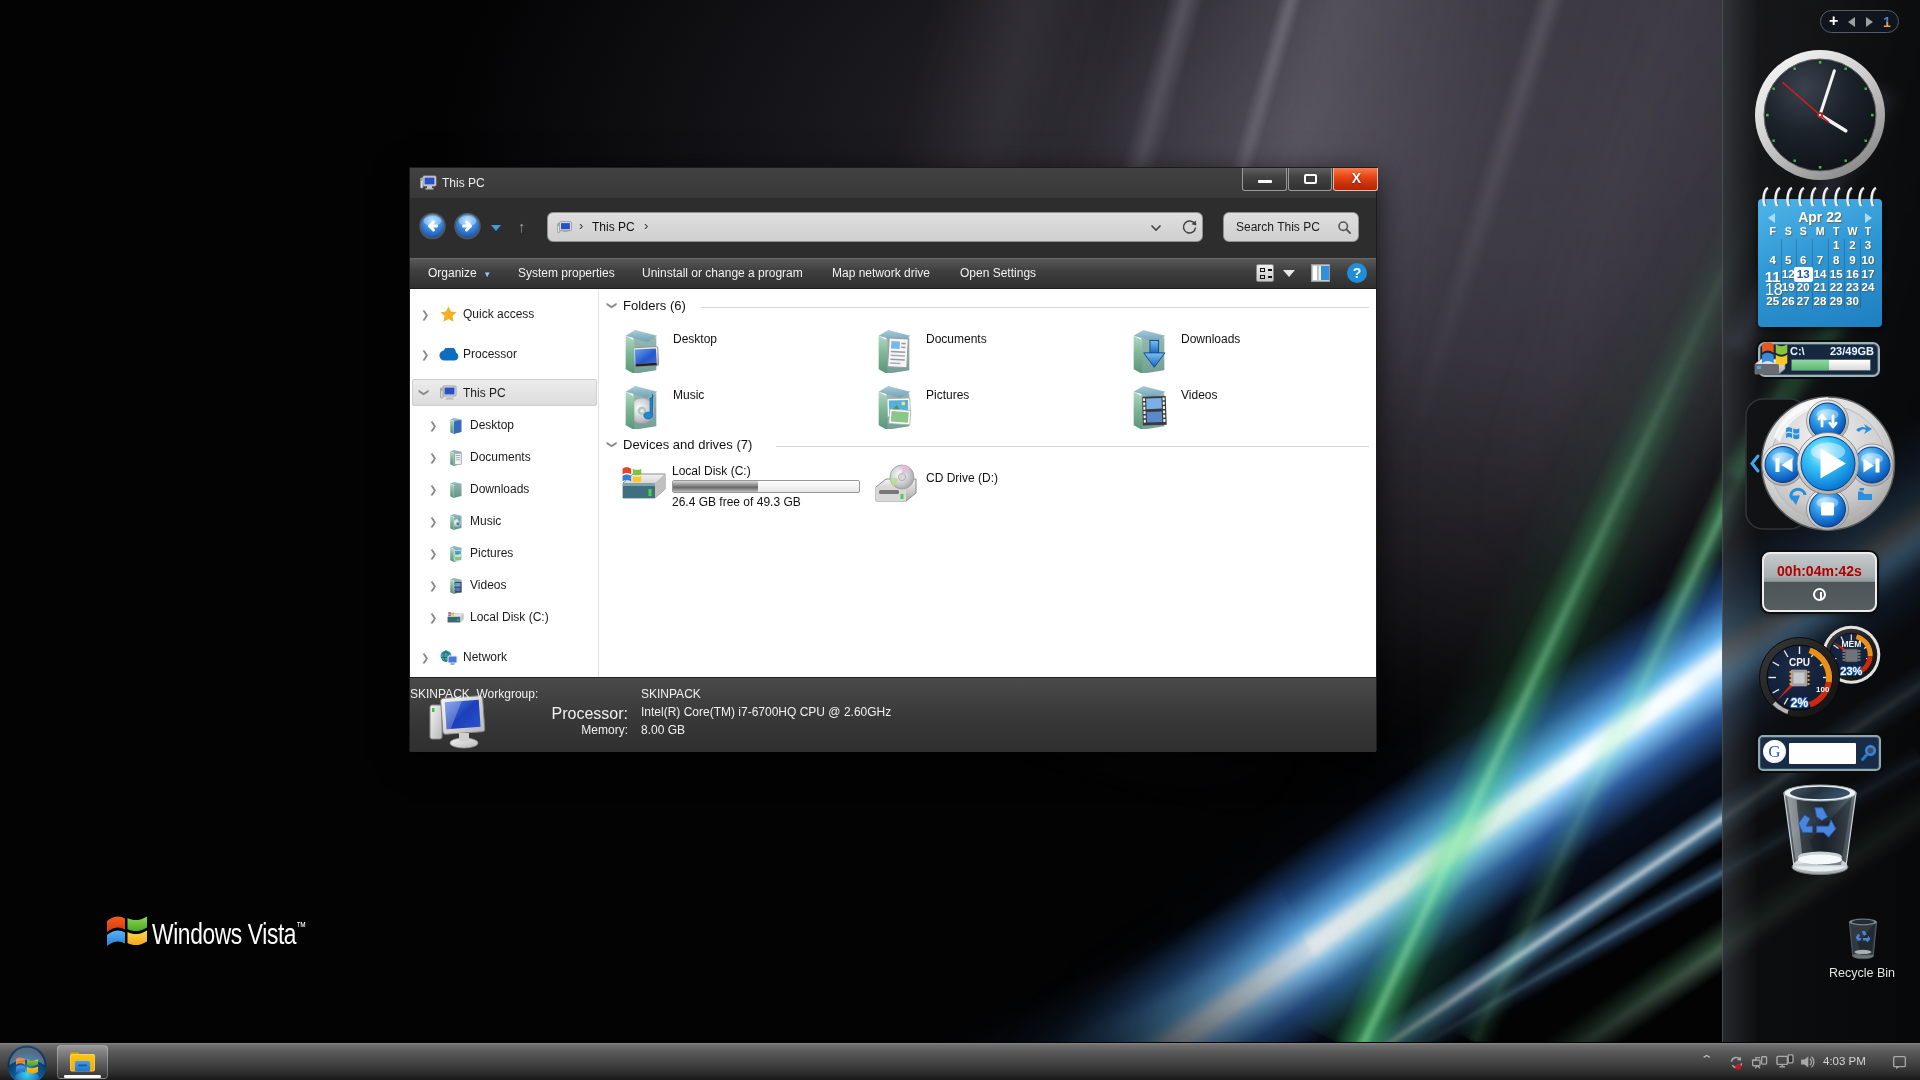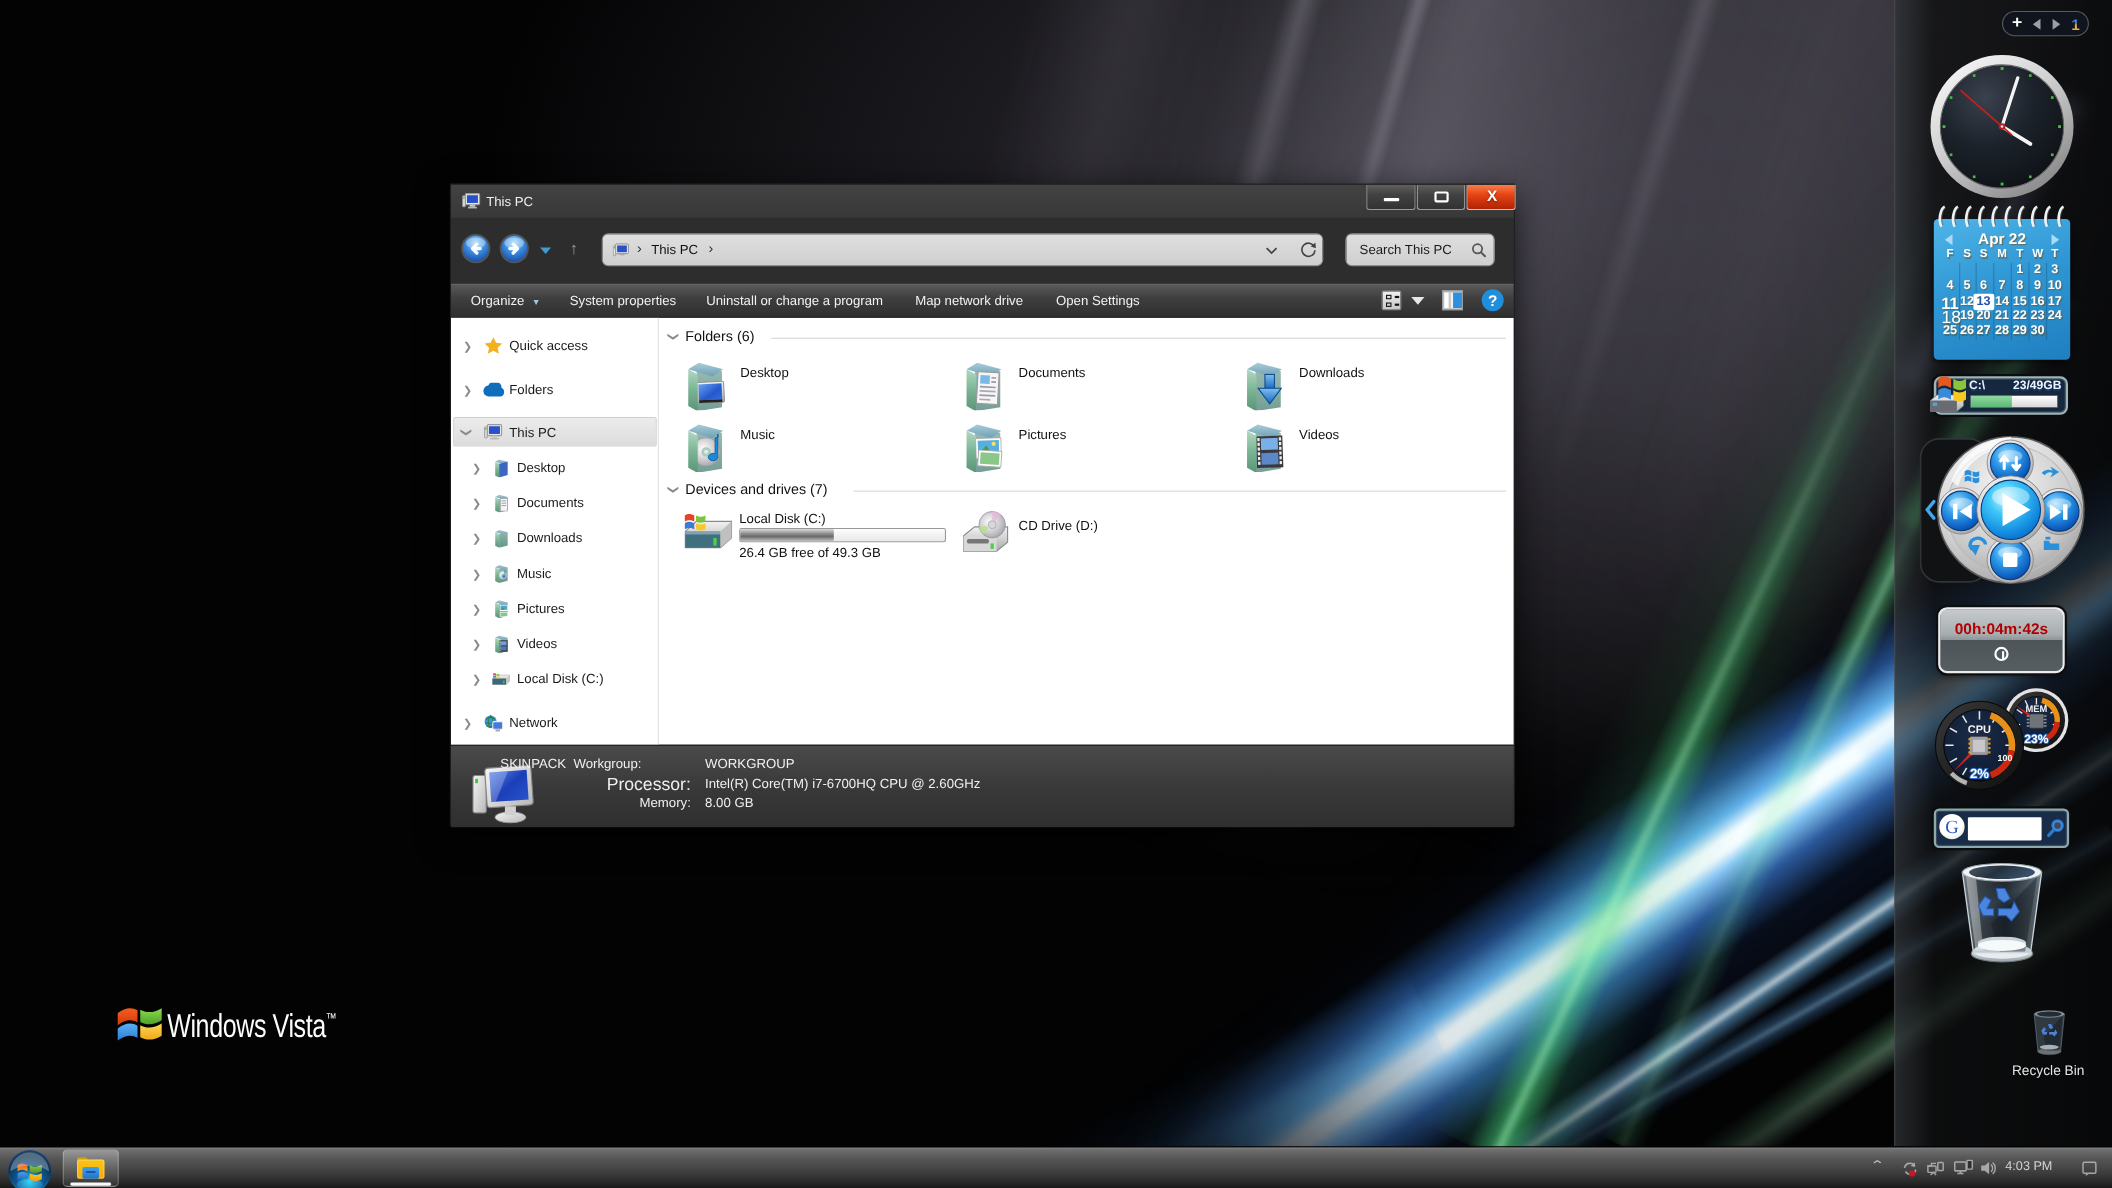--- a/index.html
+++ b/index.html
@@ -272,21 +272,21 @@
           <svg class="abs" style="left:30px;top:6px;" width="17" height="17" viewBox="0 0 17 17">
               <path d="M8.5,0.5 L11,5.6 L16.5,6.3 L12.4,10.1 L13.5,15.7 L8.5,12.9 L3.5,15.7 L4.6,10.1 L0.5,6.3 L6,5.6 Z" fill="#f3b01f"></path>
             </svg>
           <span class="lbl" style="left:53px;">Quick access</span>
           </div>
         <div class="srow" style="top:51px;">
             <span class="chev" style="left:11px;top:9px;">❯</span>
           <svg class="abs" style="left:29px;top:8px;" width="20" height="13" viewBox="0 0 20 13">
               <path d="M5.5,12.5 a5,5 0 0 1 -0.6,-9.97 A6.3,6.3 0 0 1 17,4.6 a4.2,4.2 0 0 1 -1.2,7.9 Z" fill="#0f6dbd"></path>
             </svg>
-          <span class="lbl" style="left:53px;">Folders</span>
+          <span class="lbl" style="left:53px;">Processor</span>
           </div>
         <div class="abs" style="left:2px;top:90px;width:185px;height:27px;background:linear-gradient(#ececec,#dcdcdc);border:1px solid #cfcfcf;border-radius:2px;"></div>
         <div class="srow" style="top:90px;">
             <span class="chev" style="left:10px;top:8px;display:inline-block;transform:rotate(90deg);">❯</span>
           <svg class="abs" style="left:30px;top:5px;" width="18" height="18" viewBox="0 0 18 18">
             <rect x="3" y="2" width="13" height="10" rx="1" fill="#e8e8e8" stroke="#9a9a9a" stroke-width="1"></rect>
             <rect x="4.5" y="3.5" width="10" height="7" fill="#2850c8"></rect>
             <rect x="7" y="12" width="5" height="2" fill="#c8c8c8"></rect>
             <rect x="5.5" y="14" width="8" height="1.5" fill="#b8b8b8"></rect>
             <rect x="0.5" y="4" width="2.5" height="10" rx="0.5" fill="#d8d8d8" stroke="#909090" stroke-width=".7"></rect>
@@ -540,24 +540,24 @@
         <rect x="2" y="12" width="12" height="34" rx="2" fill="url(#mon1)" stroke="#888" stroke-width="1"></rect>
         <rect x="4" y="15" width="2.5" height="4" fill="#3fc43f"></rect>
         <g transform="rotate(-4 35 26)">
           <rect x="14" y="4" width="42" height="36" rx="3" fill="url(#mon1)" stroke="#808080" stroke-width="1"></rect>
           <rect x="18" y="8" width="34" height="27" fill="url(#scr1)"></rect>
           <path d="M18,8 L35,8 L22,35 L18,35 Z" fill="rgba(255,255,255,.25)"></path>
         </g>
         <ellipse cx="36" cy="50" rx="14" ry="5" fill="url(#mon1)" stroke="#999" stroke-width=".8"></ellipse>
         <rect x="31" y="40" width="10" height="8" fill="#d0d0d0"></rect>
       </svg>
-      <div class="abs" style="left:0;top:9px;width:218px;text-align:center;font-size:12px;color:#f0f0f0;">SKINPACK&nbsp; Workgroup:</div>
+      <div class="abs" style="left:0;top:9px;width:218px;text-align:left;font-size:12px;color:#f0f0f0;">SKINPACK&nbsp; Workgroup:</div>
       <div class="abs" style="left:0;top:27px;width:218px;text-align:right;font-size:16px;color:#f0f0f0;">Processor:</div>
       <div class="abs" style="left:0;top:45px;width:218px;text-align:right;font-size:12px;color:#f0f0f0;">Memory:</div>
-      <div class="abs" style="left:231px;top:9px;font-size:12px;color:#f0f0f0;">WORKGROUP</div>
+      <div class="abs" style="left:231px;top:9px;font-size:12px;color:#f0f0f0;">SKINPACK</div>
       <div class="abs" style="left:231px;top:27px;font-size:12px;color:#f0f0f0;">Intel(R) Core(TM) i7-6700HQ CPU @ 2.60GHz</div>
       <div class="abs" style="left:231px;top:45px;font-size:12px;color:#f0f0f0;">8.00 GB</div>
     </div>
   </div>
   <div id="gadgetbar"></div>
   <div id="gadgets">
     <div class="abs" style="left:1678px;top:356px;width:250px;height:34px;transform:rotate(-56deg);filter:blur(5px);
       background:linear-gradient(180deg, rgba(90,210,130,0), rgba(95,215,135,.22) 50%, rgba(90,210,130,0));"></div>
     <div class="abs" style="left:1672px;top:580px;width:320px;height:46px;transform:rotate(-35deg);filter:blur(6px);
       background:linear-gradient(180deg, rgba(90,170,240,0), rgba(100,180,245,.24) 50%, rgba(90,170,240,0));"></div>

